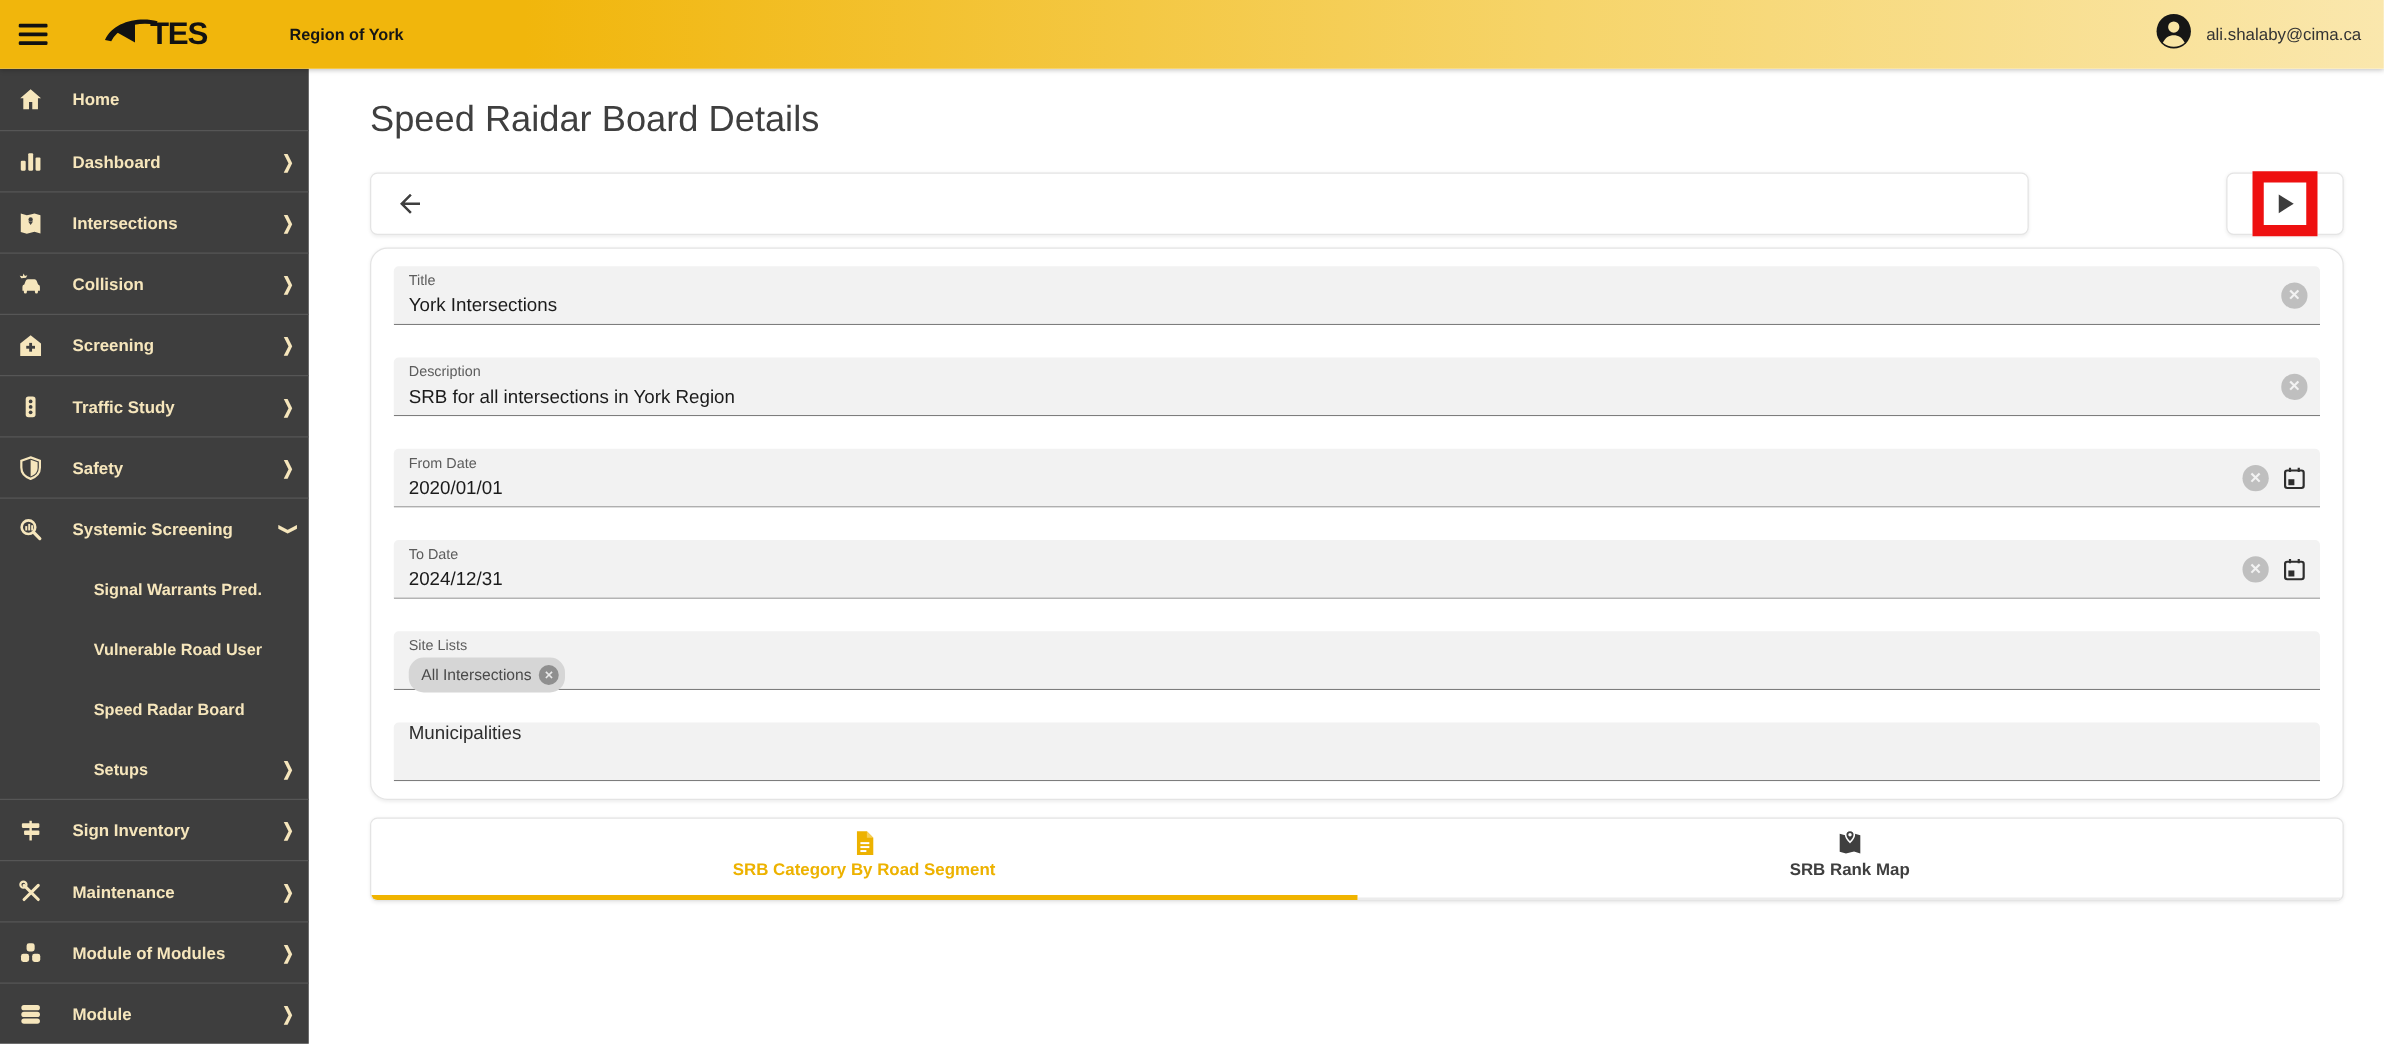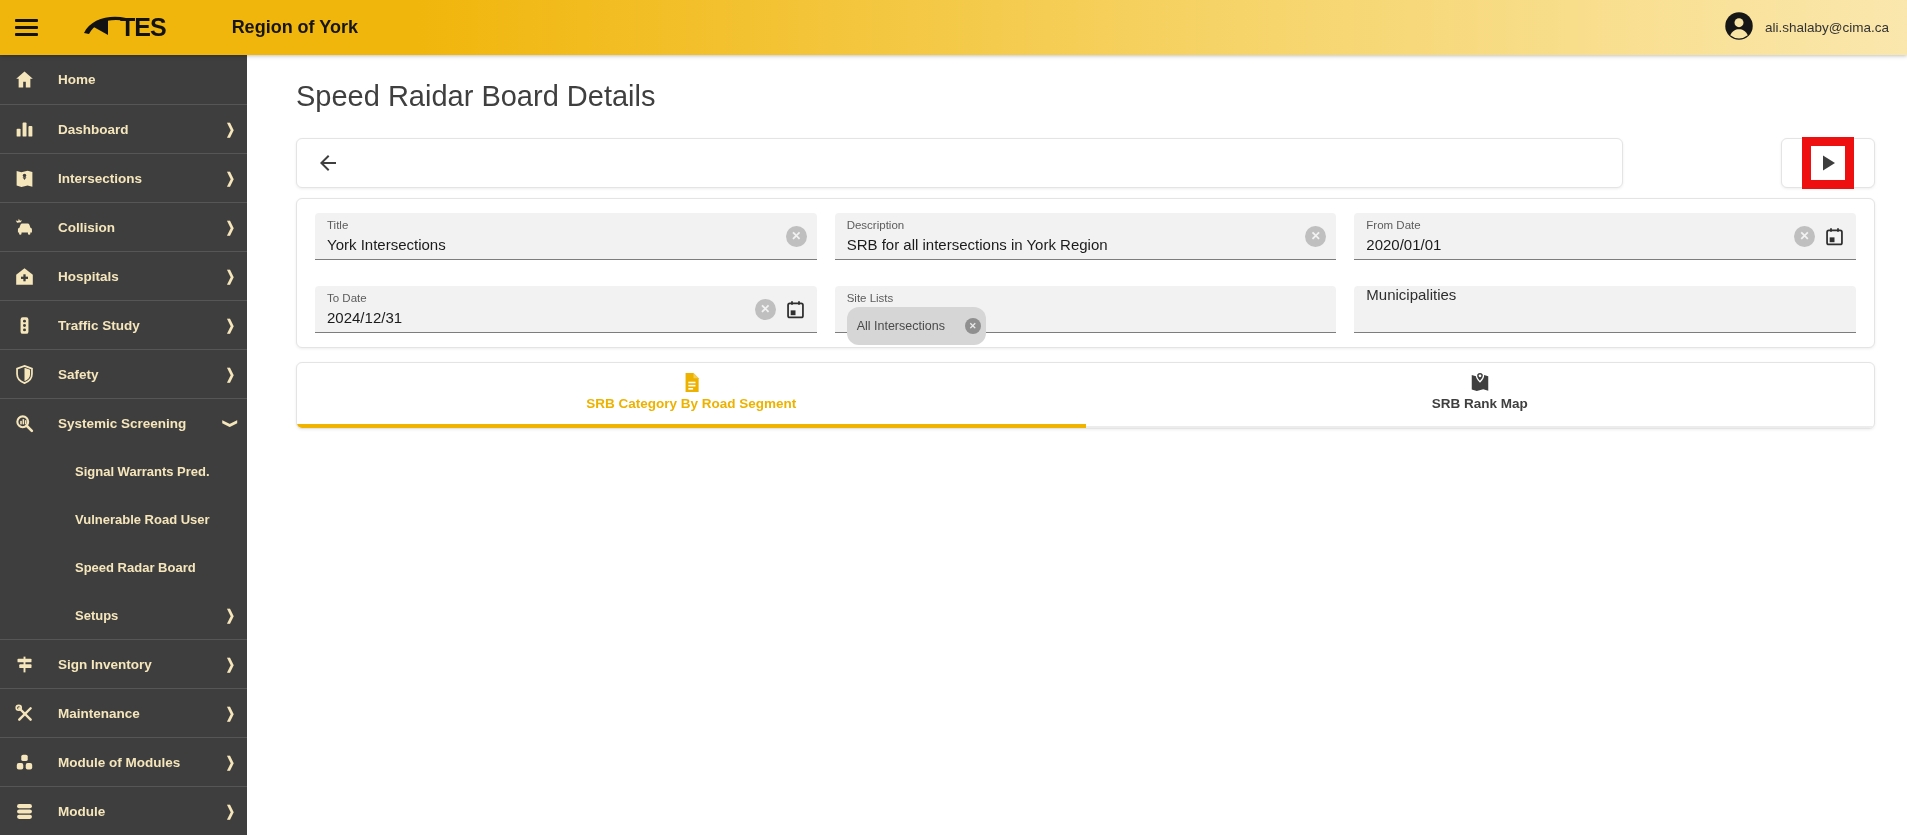--- a/index.html
+++ b/index.html
@@ -9,21 +9,21 @@
   
   .header { position:absolute; left:0; top:0; width:1907px; height:55px;
     background:linear-gradient(90deg,#F1B60C 0%, #F1B60C 22%, #F6D469 65%, #FAE7AD 100%);
     display:flex; align-items:center; box-shadow:0 1px 4px rgba(0,0,0,.25); z-index:10;text-align:right; }
   .hamburger { margin-left:15px; width:23px; height:17px; display:flex; flex-direction:column;
     justify-content:space-between; cursor:pointer; }
   .hamburger span { display:block; height:3px; background:#121212; border-radius:1px; }
   .logo { margin-left:44px; display:flex; align-items:center; }
   .logo-swoosh { margin-right:-8px; }
   .logo-text { font-size:25px; font-weight:700; color:#121212; letter-spacing:-1px; }
-  .region-title { margin-left:66px; font-size:18px; font-weight:700; color:#151515; }
+  .region-title { margin-left:66px; font-size:13px; font-weight:700; color:#151515; }
   .header-spacer { flex:1; }
   .account { display:flex; align-items:center; gap:11px; margin-right:18px; cursor:pointer; }
   .account-email { font-size:13.5px; color:#333; }
 
   
   .sidebar { position:absolute; left:0; top:55px; width:247px; height:780px;
     background:#3E3E3E; color:#F6E6BC; overflow:hidden; }
   .nav-item { height:49px; display:flex; align-items:center; padding:0 12px 0 14px;
     border-top:1px solid #565656; font-weight:700; font-size:13.5px; cursor:pointer; }
   .sidebar > .nav-item:first-child { border-top:none; }
@@ -46,34 +46,34 @@
 
   .toolbar-row { margin-top:21px; display:flex; justify-content:space-between; }
   .toolbar { width:1327px; height:50px; display:flex; align-items:center; padding:0 16px; }
   .back-btn { width:30px; height:30px; display:flex; align-items:center; justify-content:center; cursor:pointer; }
   .play-card { width:94px; height:50px; display:flex; align-items:center; justify-content:center; overflow:visible; }
   .run-btn { width:52px; height:52px; border:9px solid #EE1010; background:#fff;
     display:flex; align-items:center; justify-content:center; cursor:pointer; }
 
   
   .form-card { margin-top:10px; padding:14px 18px; display:grid;
-    grid-template-columns:repeat(3,1fr); column-gap:18px; row-gap:26px; }
+    grid-template-columns:repeat(1,1fr); column-gap:18px; row-gap:26px;border-radius:14px; }
   .field { position:relative; height:47px; background:#f2f2f2; border-bottom:1px solid #7d7d7d;
     border-radius:4px 4px 0 0; padding:6px 70px 0 12px; cursor:text; }
   .field .lbl { font-size:11.5px; color:#5c5c5c; line-height:13px; }
   .field .val { font-size:15px; color:#1b1b1b; margin-top:4px; white-space:nowrap; }
   .field-select { display:flex; align-items:flex-start; padding-top:0; cursor:pointer; }
   .field-select .lbl-big { font-size:15px; color:#2e2e2e; }
   .field-icons { position:absolute; right:10px; top:0; height:100%; display:flex; gap:9px; align-items:center; }
   .clear-btn { width:21px; height:21px; border-radius:50%; background:#bfbfbf; color:#f2f2f2;
     font-size:12px; font-weight:700; display:flex; align-items:center; justify-content:center; cursor:pointer; }
   .cal-btn { width:22px; height:22px; display:flex; align-items:center; justify-content:center; cursor:pointer; }
   .chip-row { display:flex; margin-top:2px; }
-  .chip { height:38px; background:#d6d6d6; border-radius:12px; display:flex; align-items:center;
-    gap:20px; padding:0 5px 0 10px; font-size:12.5px; color:#4a4a4a; }
+  .chip { height:28px; background:#d6d6d6; border-radius:12px; display:flex; align-items:center;
+    gap:6px; padding:0 5px 0 10px; font-size:12.5px; color:#4a4a4a; }
   .chip-x { width:16px; height:16px; border-radius:50%; background:#8f8f8f; color:#e9e9e9;
     font-size:9px; font-weight:700; display:flex; align-items:center; justify-content:center; cursor:pointer; }
 
   
   .tabs-card { margin-top:14px; height:67px; display:flex; overflow:hidden; }
   .tab { width:50%; position:relative; display:flex; flex-direction:column; align-items:center;
     justify-content:flex-start; padding-top:7px; cursor:pointer; box-shadow:inset 0 -2px 0 #ececec; }
   .tab-icon { height:24px; display:flex; align-items:center; justify-content:center; }
   .tab-label { margin-top:2px; font-size:13.5px; font-weight:700; color:#3f3f3f; }
   .tab.active .tab-label { color:#EDB200; }
@@ -158,21 +158,21 @@
   </div>
 
   <div class="nav-item">
     <span class="nav-icon">
         <svg viewBox="0 0 24 24">
           <path d="M12 2.5L21.5 10V21.5h-19V10z" fill="#F6E6BC"></path>
           <rect x="10.7" y="9.5" width="2.6" height="8" fill="#3E3E3E"></rect>
           <rect x="8" y="12.2" width="8" height="2.6" fill="#3E3E3E"></rect>
         </svg>
       </span>
-    <span class="nav-label">Hospitals</span>
+    <span class="nav-label">Screening</span>
     <span class="chev">❯</span>
   </div>
 
   <div class="nav-item">
     <span class="nav-icon">
         <svg viewBox="0 0 24 24">
           <rect x="7.5" y="2.5" width="9" height="19" rx="2.5" fill="#F6E6BC"></rect>
           <circle cx="12" cy="7" r="1.7" fill="#3E3E3E"></circle>
           <circle cx="12" cy="12" r="1.7" fill="#3E3E3E"></circle>
           <circle cx="12" cy="17" r="1.7" fill="#3E3E3E"></circle>

